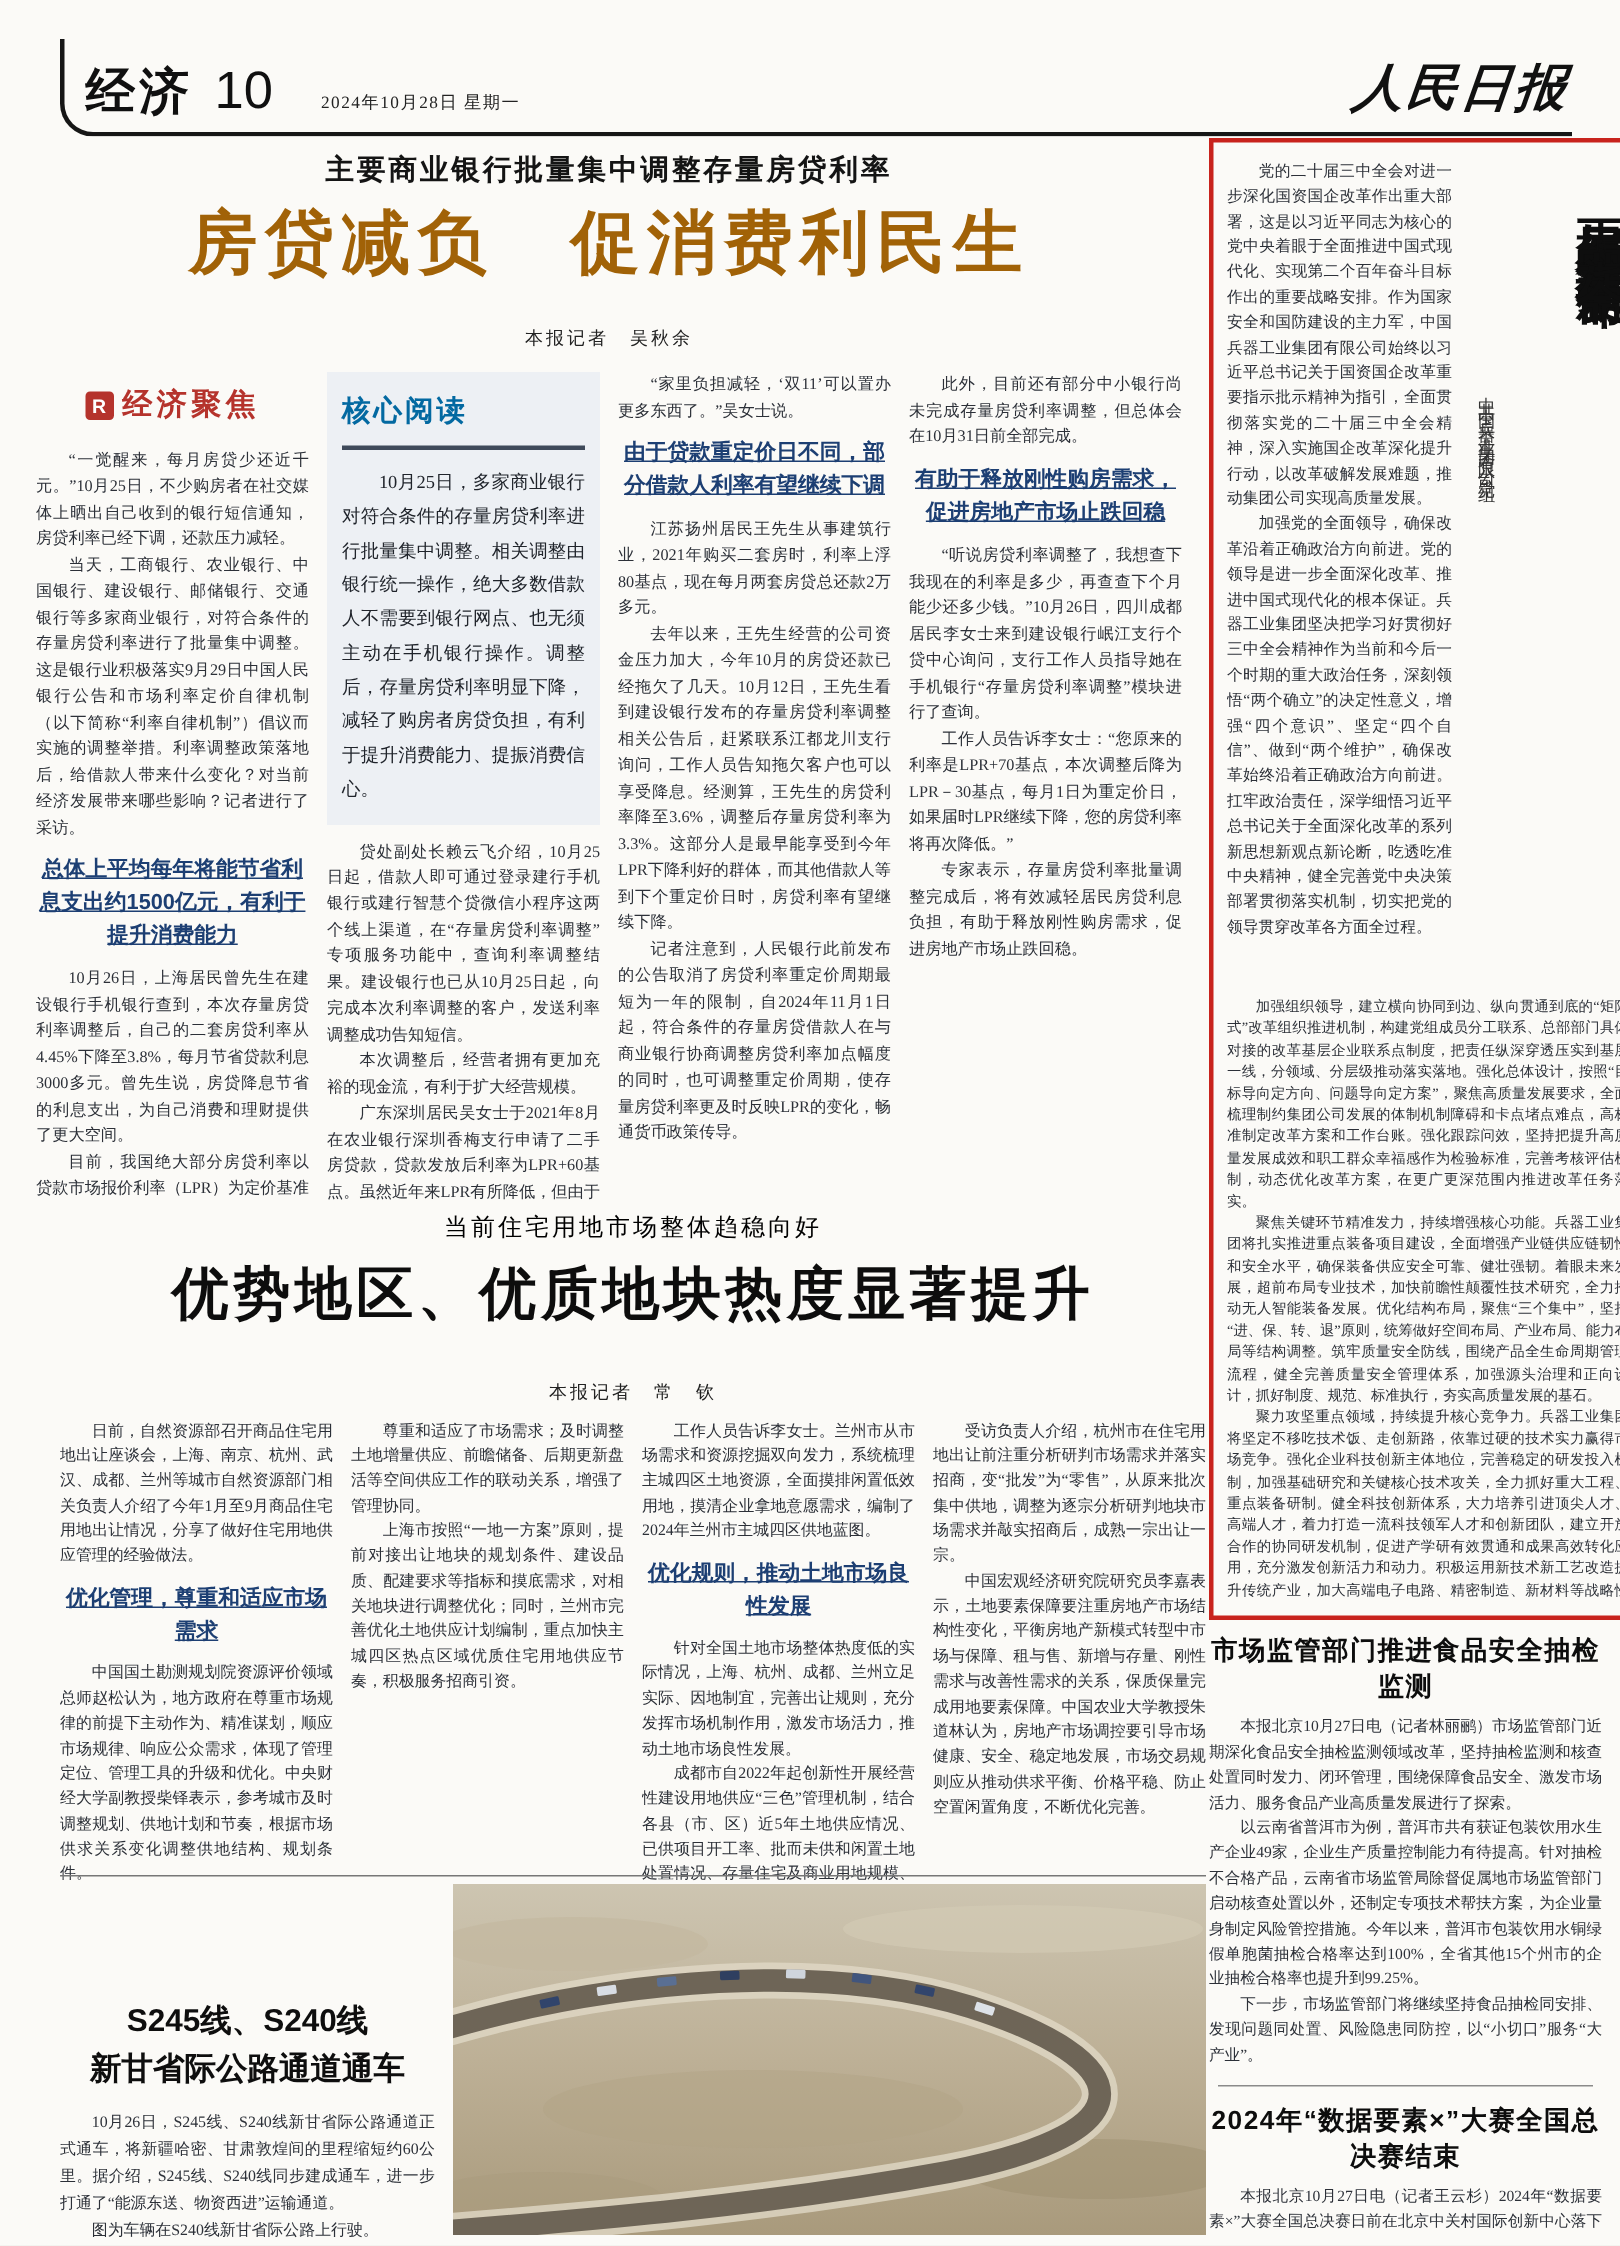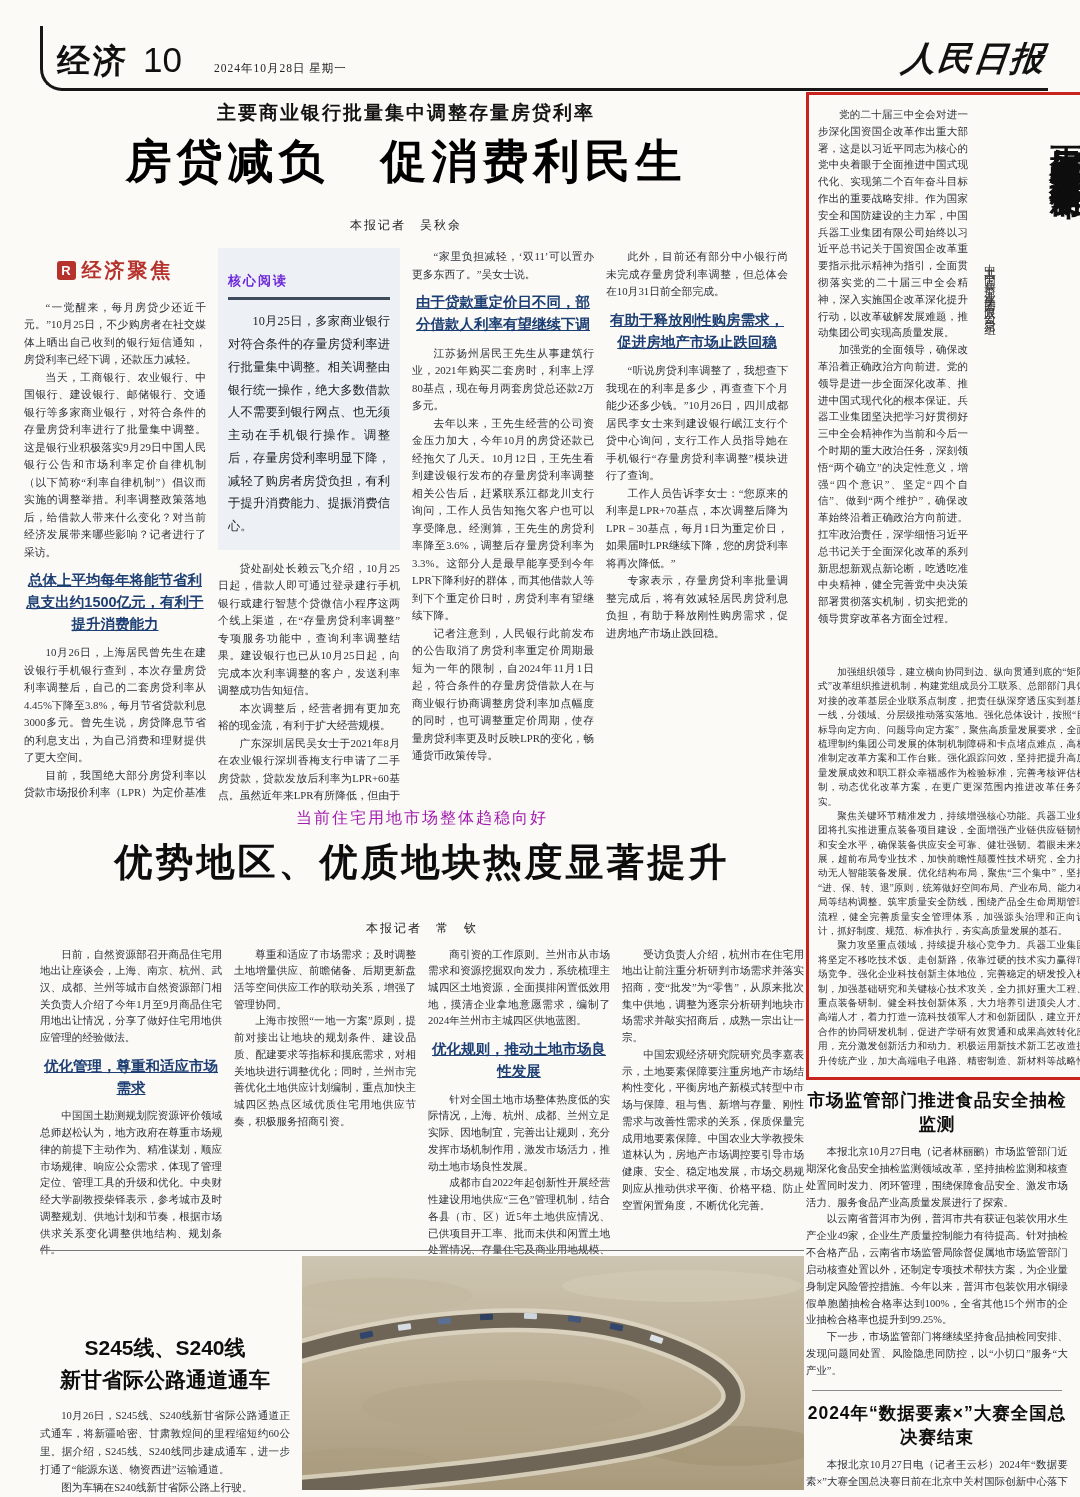--- a/index.html
+++ b/index.html
@@ -19,55 +19,55 @@
   
   .para{margin:0;text-indent:2em;}
   .jt{text-align:justify;}
   .subhead{font-family:"Liberation Sans",sans-serif;font-weight:700;color:#1d3f73;
            font-size:14.5px;line-height:1.5;text-align:center;margin:9px 2px;text-decoration:underline;}
 
   
   .lead{position:absolute;left:24px;top:100px;width:764px;}
   .kicker{text-align:center;font-size:19px;font-weight:600;letter-spacing:2px;color:#141414;
           font-family:"Liberation Sans",sans-serif;}
-  .bigtitle{text-align:center;font-size:46px;font-weight:800;letter-spacing:5px;color:#000000;
+  .bigtitle{text-align:center;font-size:46px;font-weight:800;letter-spacing:5px;color:#a16207;
             font-family:"Liberation Sans",sans-serif;margin-top:10px;line-height:1.1;}
   .byline{text-align:center;font-size:12px;color:#222;margin-top:12px;letter-spacing:2px;}
   .cols{display:flex;gap:12px;margin-top:14px;}
   .lead .col{width:182px;height:556px;overflow:hidden;font-size:10.8px;line-height:1.62;color:#2c3038;}
 
   .badge-row{display:flex;align-items:center;justify-content:center;gap:6px;margin:6px 0 12px;}
   .badge-sq{width:19px;height:19px;background:#b5332c;color:#fff;border-radius:3px;display:flex;
             align-items:center;justify-content:center;font-family:"Liberation Sans",sans-serif;
             font-weight:800;font-size:13px;}
   .badge-label{color:#b5332c;font-weight:800;font-size:20px;letter-spacing:3px;
                font-family:"Liberation Sans",sans-serif;}
 
   .corebox{background:#edf0f4;padding:10px 10px 12px;margin-bottom:10px;}
-  .corebox h3{margin:12px 0 6px;font-size:13px;font-family:"Liberation Sans",sans-serif;
-              font-weight:800;color:#6d28d9;letter-spacing:2px;}
+  .corebox h3{margin:2px 0 6px;font-size:19px;font-family:"Liberation Sans",sans-serif;
+              font-weight:800;color:#0369a1;letter-spacing:2px;}
   .corebox .rule{height:3px;background:#3f4a5a;margin-bottom:10px;}
   .core-text{font-size:12.3px;line-height:1.85;text-indent:2em;text-align:justify;color:#20242b;}
 
   
   .party{position:absolute;left:806px;top:92px;width:292px;height:988px;border:3px solid #c8231d;
          background:#fbfaf7;box-sizing:border-box;padding:12px 9px;}
   .pa-top{display:flex;gap:6px;height:552px;}
   .pa-narrow{width:150px;height:552px;overflow:hidden;font-size:10.5px;line-height:1.6;color:#2c3038;}
   .pa-titlearea{flex:1;position:relative;}
   .vtitle{writing-mode:vertical-rl;position:absolute;right:2px;top:12px;height:525px;
           font-size:34px;font-weight:800;letter-spacing:3px;line-height:1.05;color:#0e0e0e;
           font-family:"Liberation Sans",sans-serif;}
   .vbyline{writing-mode:vertical-rl;position:absolute;left:8px;top:148px;font-size:11.5px;
            letter-spacing:4px;color:#333;}
   .pa-wide{margin-top:6px;height:402px;overflow:hidden;font-size:9.6px;line-height:1.5;color:#2c3038;}
 
   
   .land{position:absolute;left:40px;top:808px;width:764px;}
-  .kicker2{text-align:center;font-size:16px;color:#a21caf;letter-spacing:2px;
+  .kicker2{text-align:center;font-size:16px;color:#000000;letter-spacing:2px;
            font-family:"Liberation Sans",sans-serif;}
   .bigtitle2{text-align:center;font-size:38px;font-weight:800;letter-spacing:3px;color:#0d0d0d;
              font-family:"Liberation Sans",sans-serif;margin-top:8px;}
   .land .col{width:182px;height:318px;overflow:hidden;font-size:10.6px;line-height:1.58;color:#2c3038;}
   .land .cols{margin-top:10px;}
 
   
   .bsep{position:absolute;left:40px;top:1250px;width:764px;height:1px;background:#777;}
   .photo{position:absolute;left:302px;top:1256px;width:502px;height:234px;margin:0;overflow:hidden;}
   .road{position:absolute;left:40px;top:1332px;width:250px;height:210px;overflow:hidden;}
@@ -192,21 +192,21 @@
           </div>
       </div>
       <div class="col jt">
         <div>
             <p class="para">尊重和适应了市场需求；及时调整土地增量供应、前瞻储备、后期更新盘活等空间供应工作的联动关系，增强了管理协同。</p>
             <p class="para">上海市按照“一地一方案”原则，提前对接出让地块的规划条件、建设品质、配建要求等指标和摸底需求，对相关地块进行调整优化；同时，兰州市完善优化土地供应计划编制，重点加快主城四区热点区域优质住宅用地供应节奏，积极服务招商引资。</p>
           </div>
       </div>
       <div class="col jt">
         <div>
-            <p class="para">商引资的工作原则。兰州市从市场需求和资源挖掘双向发力，系统梳理主城四区土地资源，全面摸排闲置低效用地，摸清企业拿地意愿需求，编制了2024年兰州市主城四区供地蓝图。</p>
+            <p class="para">工作人员告诉李女士。兰州市从市场需求和资源挖掘双向发力，系统梳理主城四区土地资源，全面摸排闲置低效用地，摸清企业拿地意愿需求，编制了2024年兰州市主城四区供地蓝图。</p>
           </div>
         <div class="subhead">优化规则，推动土地市场良性发展</div>
         <div>
             <p class="para">针对全国土地市场整体热度低的实际情况，上海、杭州、成都、兰州立足实际、因地制宜，完善出让规则，充分发挥市场机制作用，激发市场活力，推动土地市场良性发展。</p>
             <p class="para">成都市自2022年起创新性开展经营性建设用地供应“三色”管理机制，结合各县（市、区）近5年土地供应情况、已供项目开工率、批而未供和闲置土地处置情况、存量住宅及商业用地规模、商品住宅销售周期及存量规模等指标安排供地。</p>
           </div>
       </div>
       <div class="col jt">
         <div>
             <p class="para">受访负责人介绍，杭州市在住宅用地出让前注重分析研判市场需求并落实招商，变“批发”为“零售”，从原来批次集中供地，调整为逐宗分析研判地块市场需求并敲实招商后，成熟一宗出让一宗。</p>

